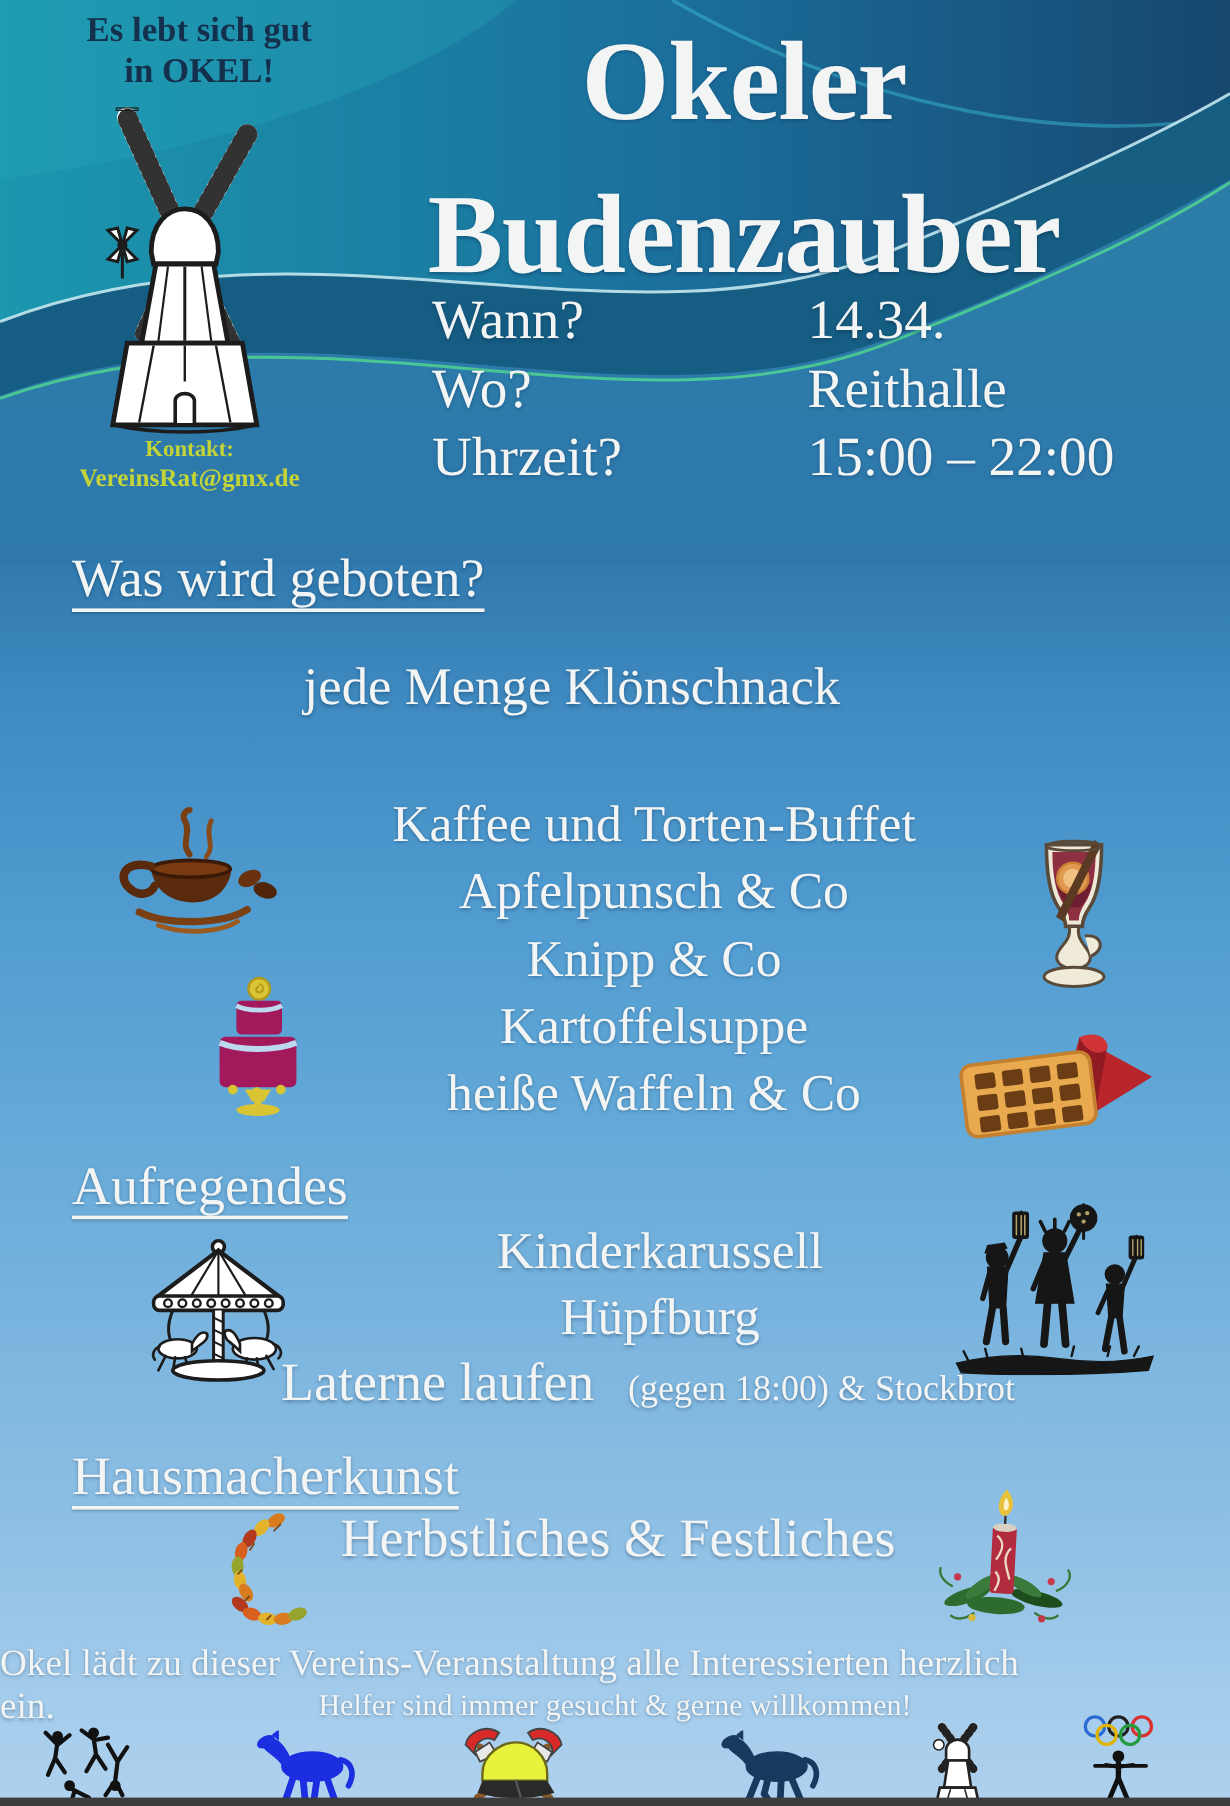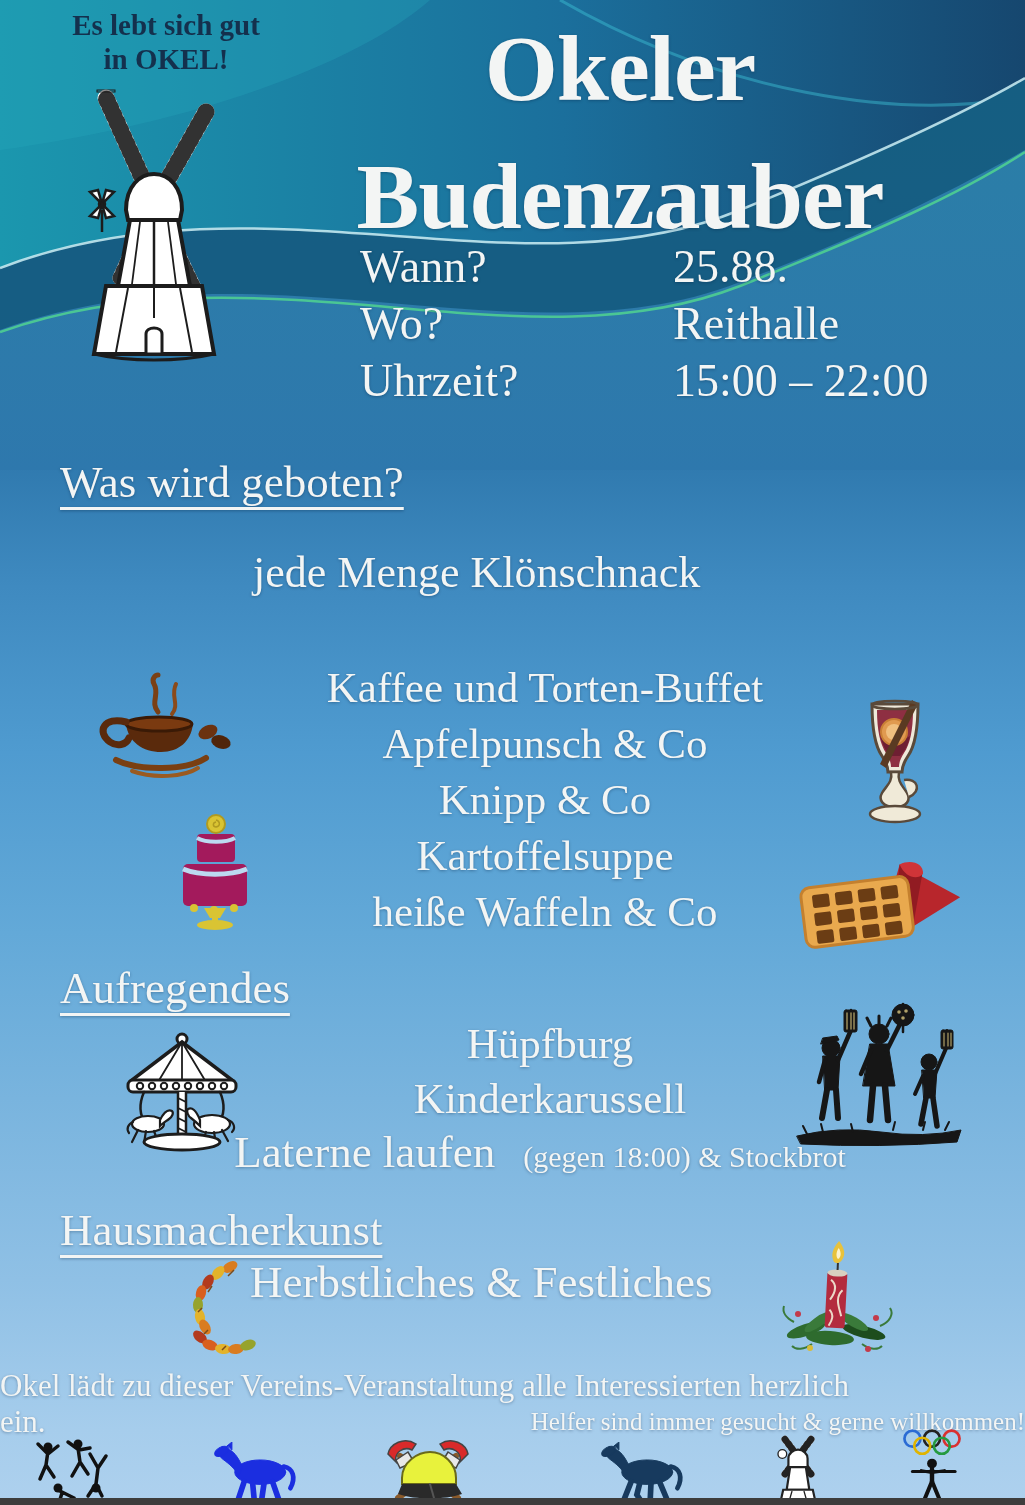--- a/index.html
+++ b/index.html
@@ -41,23 +41,23 @@
   .heading{font-size:45px;text-decoration:underline;
     text-decoration-thickness:3px;text-underline-offset:10px;}
   .intro-sub{left:253px;top:514px;font-size:44px;margin-top:33px;}
   .kul-items{left:150px;top:660px;width:790px;text-align:center;
     font-size:43px;line-height:56px;}
   .auf-items{left:260px;top:1016px;width:580px;text-align:center;
     font-size:43px;line-height:55px;}
   .laterne{left:100px;top:1126px;width:880px;text-align:center;}
   .laterne .big{font-size:45px;}
   .laterne .small{font-size:30px;margin-left:24px;}
-  .haus-item{left:250px;top:1256px;width:530px;font-size:45px;}
+  .haus-item{left:250px;top:1256px;width:530px;text-align:center;font-size:45px;}
   .foot1{left:0;top:1368px;width:866px;text-align:left;font-size:31px;}
-  .foot2{left:0;top:1408px;width:1025px;text-align:right;font-size:25px;}
+  .foot2{left:0;top:1408px;width:1025px;text-align:center;font-size:25px;}
   .bottom-strip{left:0;bottom:0;width:1025px;height:7px;background:#3d3d3d;}
   svg{display:block;}
 </style>
 </head>
 <body>
 
 <div class="poster">
 
   <svg class="abs" style="left:0;top:0;" width="1025" height="470" viewBox="0 0 1025 470" preserveAspectRatio="none">
     <defs>
@@ -121,28 +121,32 @@
         <path d="M38,204 L134,204 L146,272 L26,272 Z" stroke-width="4"></path>
         <line x1="60" y1="206" x2="48" y2="270" stroke-width="2"></line>
         <line x1="112" y1="206" x2="124" y2="270" stroke-width="2"></line>
         <line x1="86" y1="206" x2="86" y2="236" stroke-width="2"></line>
         <path d="M78,272 L78,252 C78,244 94,244 94,252 L94,272 Z" stroke-width="3"></path>
         <path d="M26,272 C60,280 112,280 146,272" stroke-width="3" fill="none"></path>
       </g>
     </svg>
   </div>
 
+  <div class="abs kontakt">
+    <div class="k1">Kontakt:</div>
+    <div class="k2">VereinsRat@gmx.de</div>
+  </div>
 
   <div class="abs txt title1">Okeler</div>
   <div class="abs txt title2">Budenzauber</div>
 
   <div class="abs details">
     <div class="drow txt">
       <span class="q">Wann?</span>
-      <span class="v">25.88.</span>
+      <span class="v">14.34.</span>
     </div>
     <div class="drow txt">
       <span class="q">Wo?</span>
       <span class="v">Reithalle</span>
     </div>
     <div class="drow txt">
       <span class="q">Uhrzeit?</span>
       <span class="v">15:00 – 22:00</span>
     </div>
   </div>
@@ -226,22 +230,22 @@
             <rect x="44" y="74" width="17" height="13" rx="2"></rect>
             <rect x="67" y="74" width="17" height="13" rx="2"></rect>
             <rect x="90" y="74" width="17" height="13" rx="2"></rect>
         </g>
       </g>
     </svg>
   </div>
 
   <div class="abs txt heading" style="left:60px;top:962px;">Aufregendes</div>
   <div class="abs txt auf-items">
+    <div>Kinderkarussell</div>
     <div>Hüpfburg</div>
-    <div>Kinderkarussell</div>
   </div>
   <div class="abs txt laterne">
     <span class="big">Laterne laufen</span>
     <span class="small">(gegen 18:00) &amp; Stockbrot</span>
   </div>
 
   <div class="abs" style="left:108px;top:1032px;width:148px;height:122px;">
     <svg width="148" height="122" viewBox="0 0 148 122">
       <g stroke="#1c1c1c" fill="#ffffff" stroke-linecap="round">
         <circle cx="74" cy="7" r="5" stroke-width="3"></circle>

